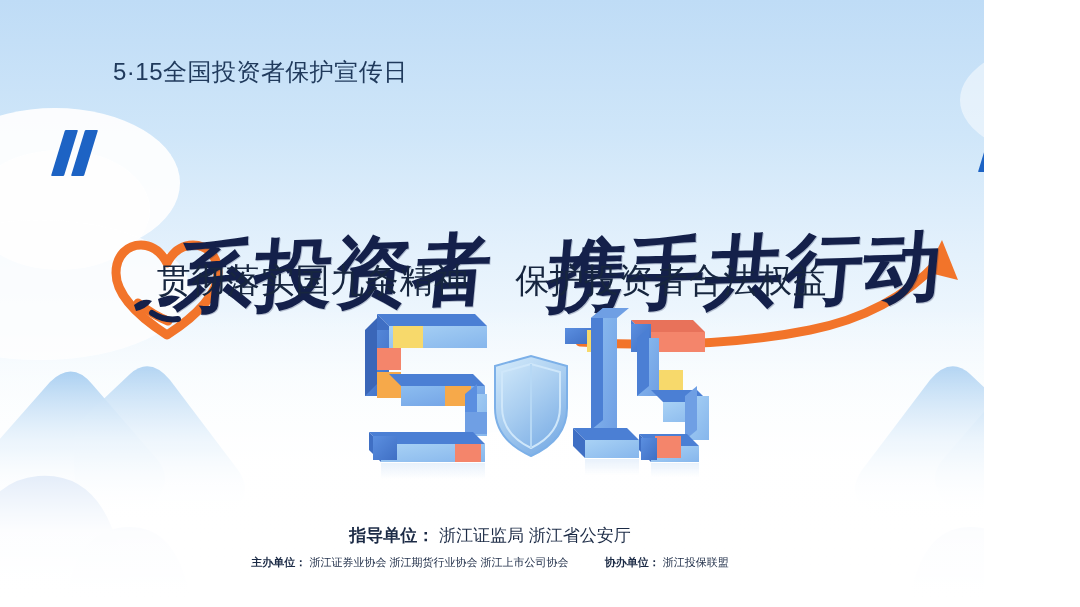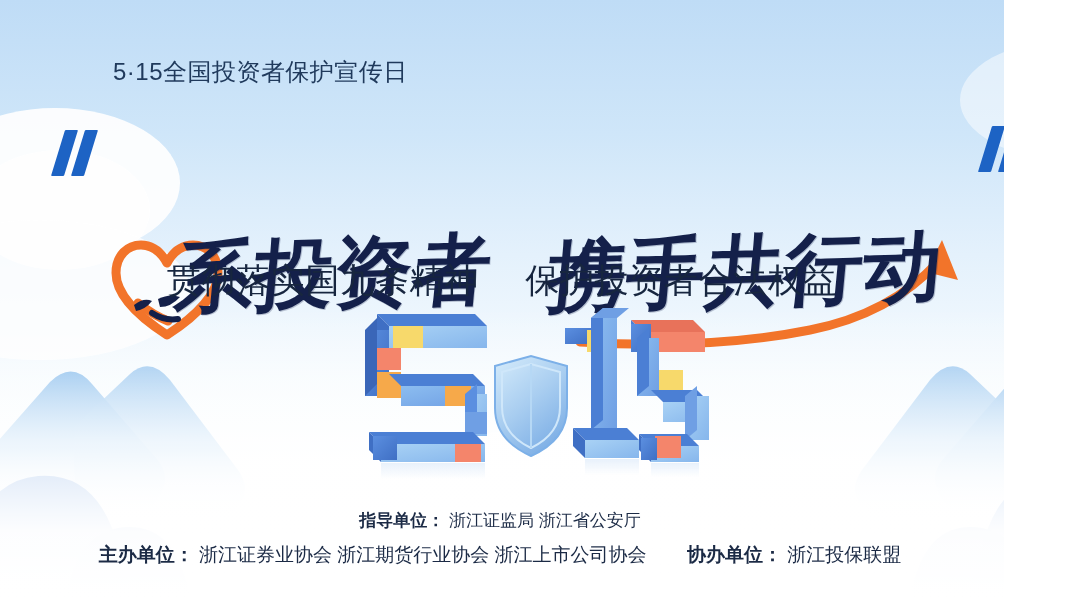--- a/index.html
+++ b/index.html
@@ -3,21 +3,20 @@
 <meta charset="utf-8">
 <style>
   html,body{margin:0;padding:0;}
   body{
     width:1080px;height:607px;overflow:hidden;
     font-family:"Liberation Sans","DejaVu Sans",sans-serif;
   }
   #poster{
     position:relative;width:984px;height:607px;overflow:hidden;
     background:linear-gradient(180deg,#bfdcf6 0%,#cfe6f9 22%,#e4f1fc 42%,#f4fafe 60%,#fdfeff 76%,#ffffff 100%);
-    padding-left:20px;
   }
   .layer{position:absolute;inset:0;pointer-events:none;}
 
   
   .cloud{position:absolute;background:#ffffff;border-radius:50%;filter:blur(0.4px);}
   .cloud.soft{opacity:.92;}
   .haze{
     position:absolute;left:0;right:0;bottom:0;height:300px;
     background:linear-gradient(180deg,rgba(255,255,255,0) 0%,rgba(255,255,255,.75) 45%,rgba(255,255,255,.98) 75%,#fff 100%);
   }
@@ -79,21 +78,21 @@
   
   .logo{position:absolute;left:355px;top:300px;width:360px;height:185px;}
   .logo svg{display:block;width:100%;height:100%;}
 
   
   .credits{position:absolute;left:0;right:4px;bottom:34px;text-align:center;}
   .credit-row{
     color:#1b2a45;white-space:nowrap;line-height:1.9;
   }
   .credit-row.r1{font-size:17px;}
-  .credit-row.r2{font-size:19px;}
+  .credit-row.r2{font-size:11px;}
   .lbl{font-weight:700;}
   .val{font-weight:400;}
   .sp-wide{display:inline-block;width:30px;}
 </style>
 </head>
 <body>
 
 <div id="poster">
 
   <div class="layer">

